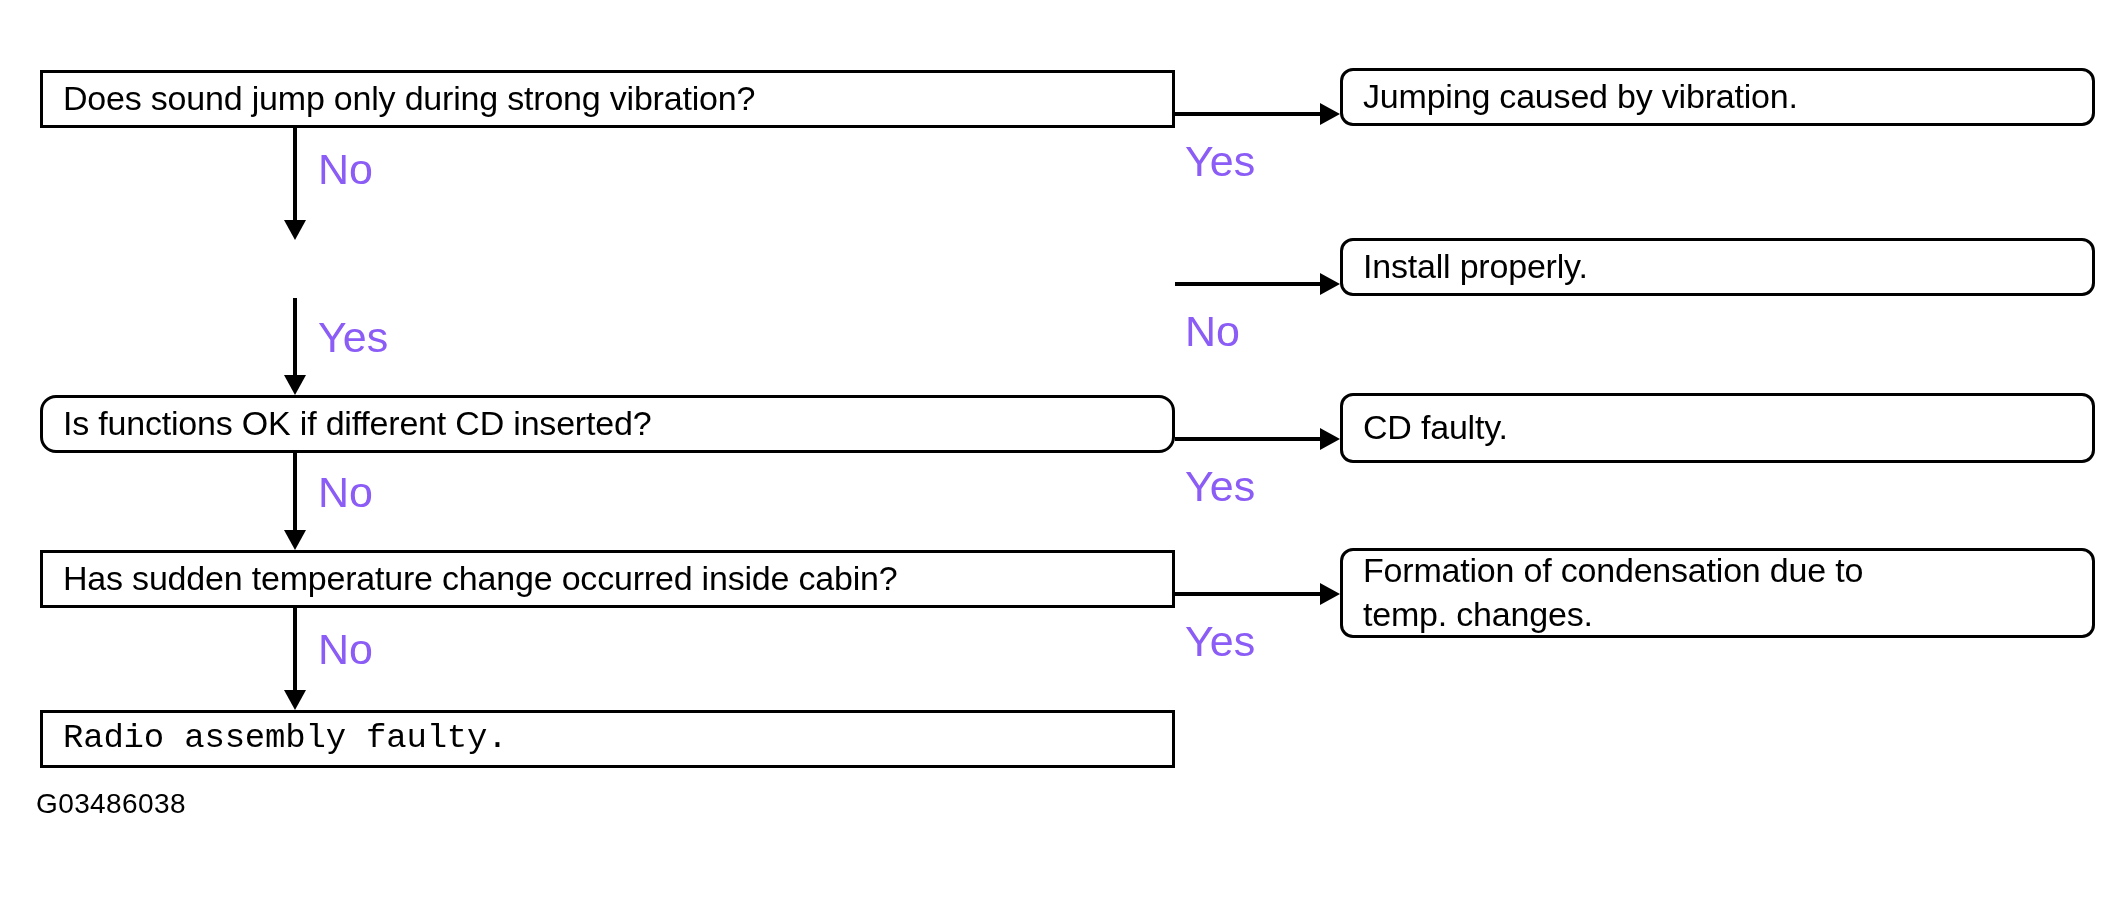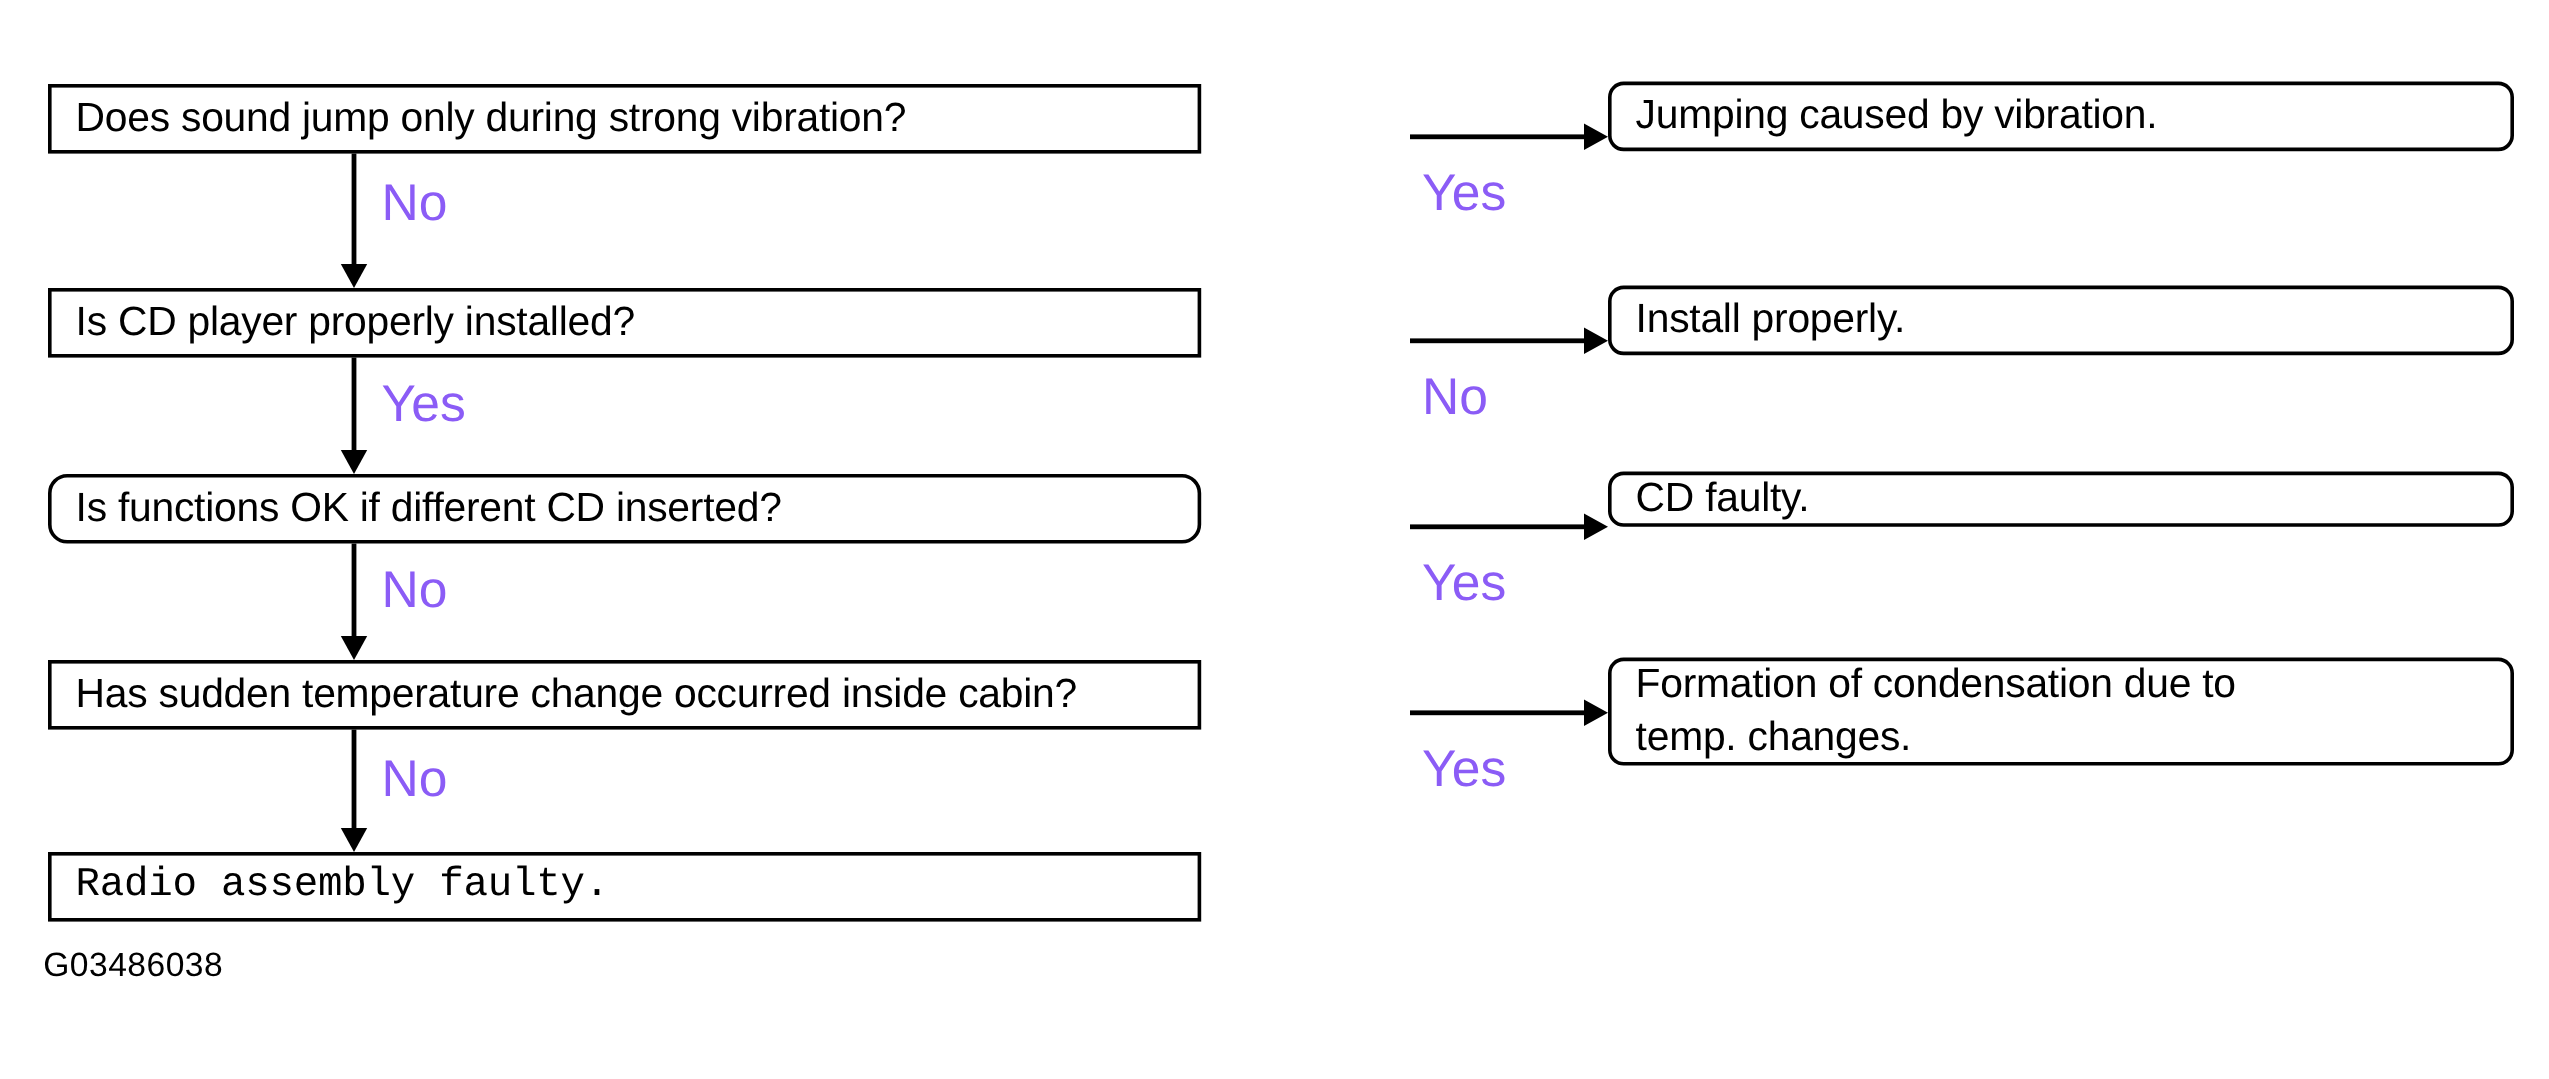--- a/index.html
+++ b/index.html
@@ -32,33 +32,33 @@
   }
   .node .node-text {
     font-size: 34px;
     line-height: 1.28;
     letter-spacing: -0.2px;
     white-space: pre-line;
     color: #000000;
   }
 
   
-  .col-left  { left: 40px;  width: 961px; }
+  .col-left  { left: 40px;  width: 1135px; }
   
   .col-right { left: 1340px; width: 755px; border-radius: 13px; }
 
   .r1 { top: 70px;  height: 58px; }
   .r2 { top: 240px; height: 58px; }
   .r3 { top: 395px; height: 58px; border-radius: 16px; }
   .r4 { top: 550px; height: 58px; }
   .r5 { top: 710px; height: 58px; font-family: Liberation Mono, monospace; }
 
   .res1 { top: 68px;  height: 58px; }
   .res2 { top: 238px; height: 58px; }
-  .res3 { top: 393px; height: 46px; }
+  .res3 { top: 393px; height: 70px; }
   .res4 { top: 548px; height: 90px; }
 
   
   .vline {
     position: absolute;
     left: 293px;
     width: 4px;
     background: #000000;
   }
   .vhead {
@@ -105,23 +105,20 @@
 </style>
 </head>
 <body>
 
 <div id="canvas">
 
   <div class="node col-left r1">
     <span class="node-text">Does sound jump only during strong vibration?</span>
   </div>
 
-  <div class="node col-left r2">
-    <span class="node-text">Is CD player properly installed?</span>
-  </div>
 
   <div class="node col-left r3">
     <span class="node-text">Is functions OK if different CD inserted?</span>
   </div>
 
   <div class="node col-left r4">
     <span class="node-text">Has sudden temperature change occurred inside cabin?</span>
   </div>
 
   <div class="node col-left r5">

